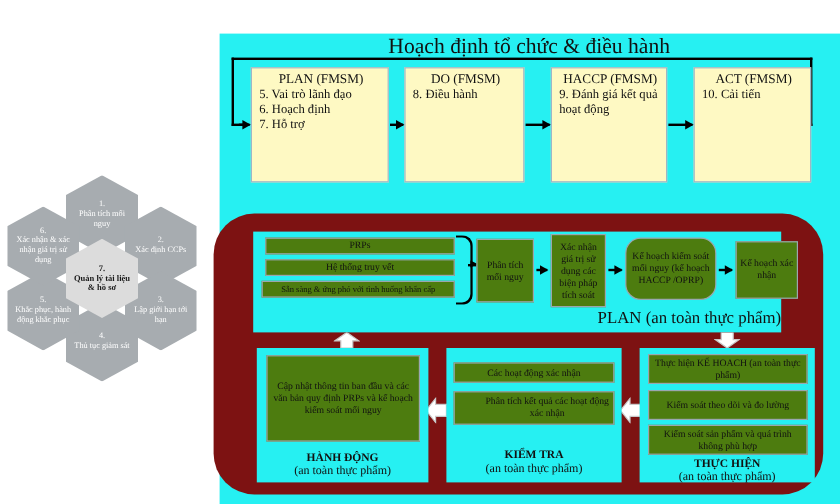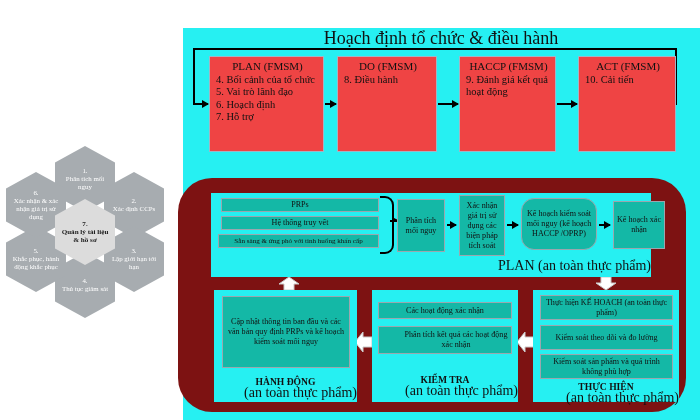--- a/index.html
+++ b/index.html
@@ -15,21 +15,21 @@
 
   
   .loop{position:absolute;border:0;}
   .loop-top{left:193px;top:48px;width:484px;height:2px;background:#000;}
   .loop-left{left:193px;top:48px;width:2px;height:57px;background:#000;}
   .loop-right{left:675px;top:48px;width:2px;height:57px;background:#000;}
   .loop-lstub{left:193px;top:103px;width:12px;height:2px;background:#000;}
   .loop-rstub{left:663px;top:103px;width:14px;height:2px;background:#000;}
 
   
-  .tbox{position:absolute;background:#ef4444;border:1px solid #9fb6c6;box-sizing:border-box;
+  .tbox{position:absolute;background:#fef9c3;border:1px solid #9fb6c6;box-sizing:border-box;
     font-size:10.5px;color:#111;padding:3px 4px 0 6px;line-height:12.6px;}
   .tbox .hd{text-align:center;font-size:11px;margin-bottom:1px;}
   .tbox .ln{white-space:normal;}
   #tb-plan {left:209px;top:56px;width:115px;height:96px;}
   #tb-do   {left:337px;top:56px;width:100px;height:96px;}
   #tb-check{left:459px;top:56px;width:97px;height:96px;}
   #tb-act  {left:578px;top:56px;width:98px;height:96px;}
 
   
   .sarrow{position:absolute;height:2px;background:#000;}
@@ -46,21 +46,21 @@
   .redtail{position:absolute;left:370px;top:113px;width:0;height:0;border:0;}
 
   
   .ccyan{position:absolute;background:#26f0f2;box-sizing:border-box;}
   #plan-band{left:211px;top:193px;width:440px;height:84px;}
   #act-col  {left:214px;top:290px;width:143px;height:112px;}
   #check-col{left:372px;top:290px;width:146px;height:112px;}
   #do-col   {left:533px;top:290px;width:146px;height:112px;}
 
   
-  .wbox{position:absolute;background:#14b8a6;border:1px solid #9aa7ae;box-sizing:border-box;
+  .wbox{position:absolute;background:#4d7c0f;border:1px solid #9aa7ae;box-sizing:border-box;
     font-size:7.6px;color:#111;text-align:center;display:flex;align-items:center;
     justify-content:center;line-height:9.4px;padding:1px 2px;}
   .wbox.s8{font-size:8.1px;line-height:10px;}
   .wbox.s7{font-size:7.1px;line-height:8.6px;}
 
   
   #w-prps {left:221px;top:198px;width:158px;height:14px;}
   #w-truy {left:221px;top:216px;width:158px;height:14px;}
   #w-khan {left:218px;top:234px;width:161px;height:14px;}
   #w-ptmn {left:397px;top:199px;width:48px;height:53px;}
@@ -86,21 +86,21 @@
   #w-thuchien{left:540px;top:295px;width:133px;height:25px;}
   #w-kiemsoat{left:540px;top:325px;width:133px;height:25px;}
   #w-kiemsp  {left:540px;top:354px;width:133px;height:25px;}
 
   
   .collbl{position:absolute;text-align:center;font-size:9.5px;color:#111;line-height:11px;}
   #cl-act  {left:214px;top:376px;width:143px;}
   #cl-check{left:372px;top:374px;width:146px;}
   #cl-do   {left:533px;top:381px;width:146px;}
   .collbl .l1{font-weight:bold;font-size:9.6px;}
-  .collbl .l2{font-size:14px;text-align:right;}
+  .collbl .l2{font-size:10px;}
 
   
   .warr{position:absolute;}
 
   
   .hexwrap{position:absolute;left:4px;top:146px;width:170px;height:172px;}
   .hex{position:absolute;width:60px;height:66px;
     background:#a7acb0;color:#ffffff;font-size:6.9px;line-height:8.2px;
     text-align:center;display:flex;align-items:center;justify-content:center;
     clip-path:polygon(50% 0%,100% 25%,100% 75%,50% 100%,0% 75%,0% 25%);
@@ -147,21 +147,20 @@
 
   <div class="top-title">Hoạch định tổ chức &amp; điều hành</div>
 
   <div class="loop loop-top"></div>
   <div class="loop loop-left"></div>
   <div class="loop loop-right"></div>
   <div class="loop loop-rstub"></div>
 
   <div class="tbox" id="tb-plan">
     <div class="hd">PLAN (FMSM)</div>
-    <div class="ln">4. Bối cảnh của tổ chức</div>
     <div class="ln">5. Vai trò lãnh đạo</div>
     <div class="ln">6. Hoạch định</div>
     <div class="ln">7. Hỗ trợ</div>
   </div>
   <div class="tbox" id="tb-do">
     <div class="hd">DO (FMSM)</div>
     <div class="ln">8. Điều hành</div>
   </div>
   <div class="tbox" id="tb-check">
     <div class="hd">HACCP (FMSM)</div>

